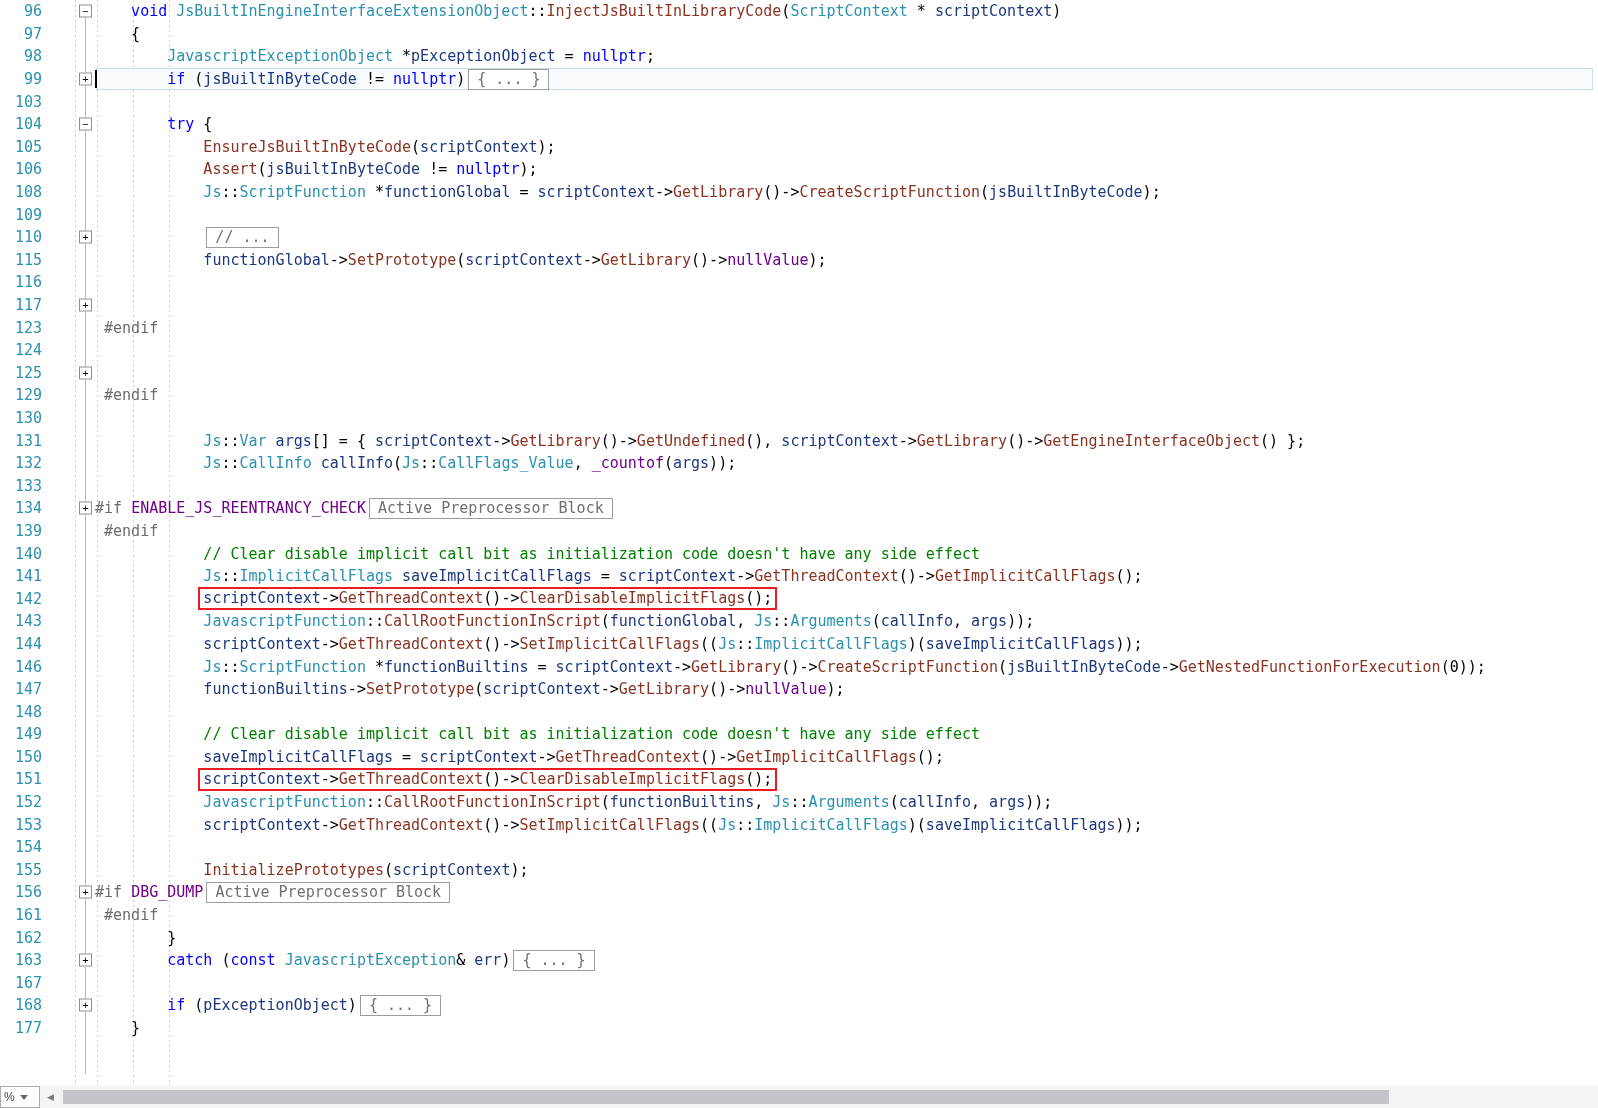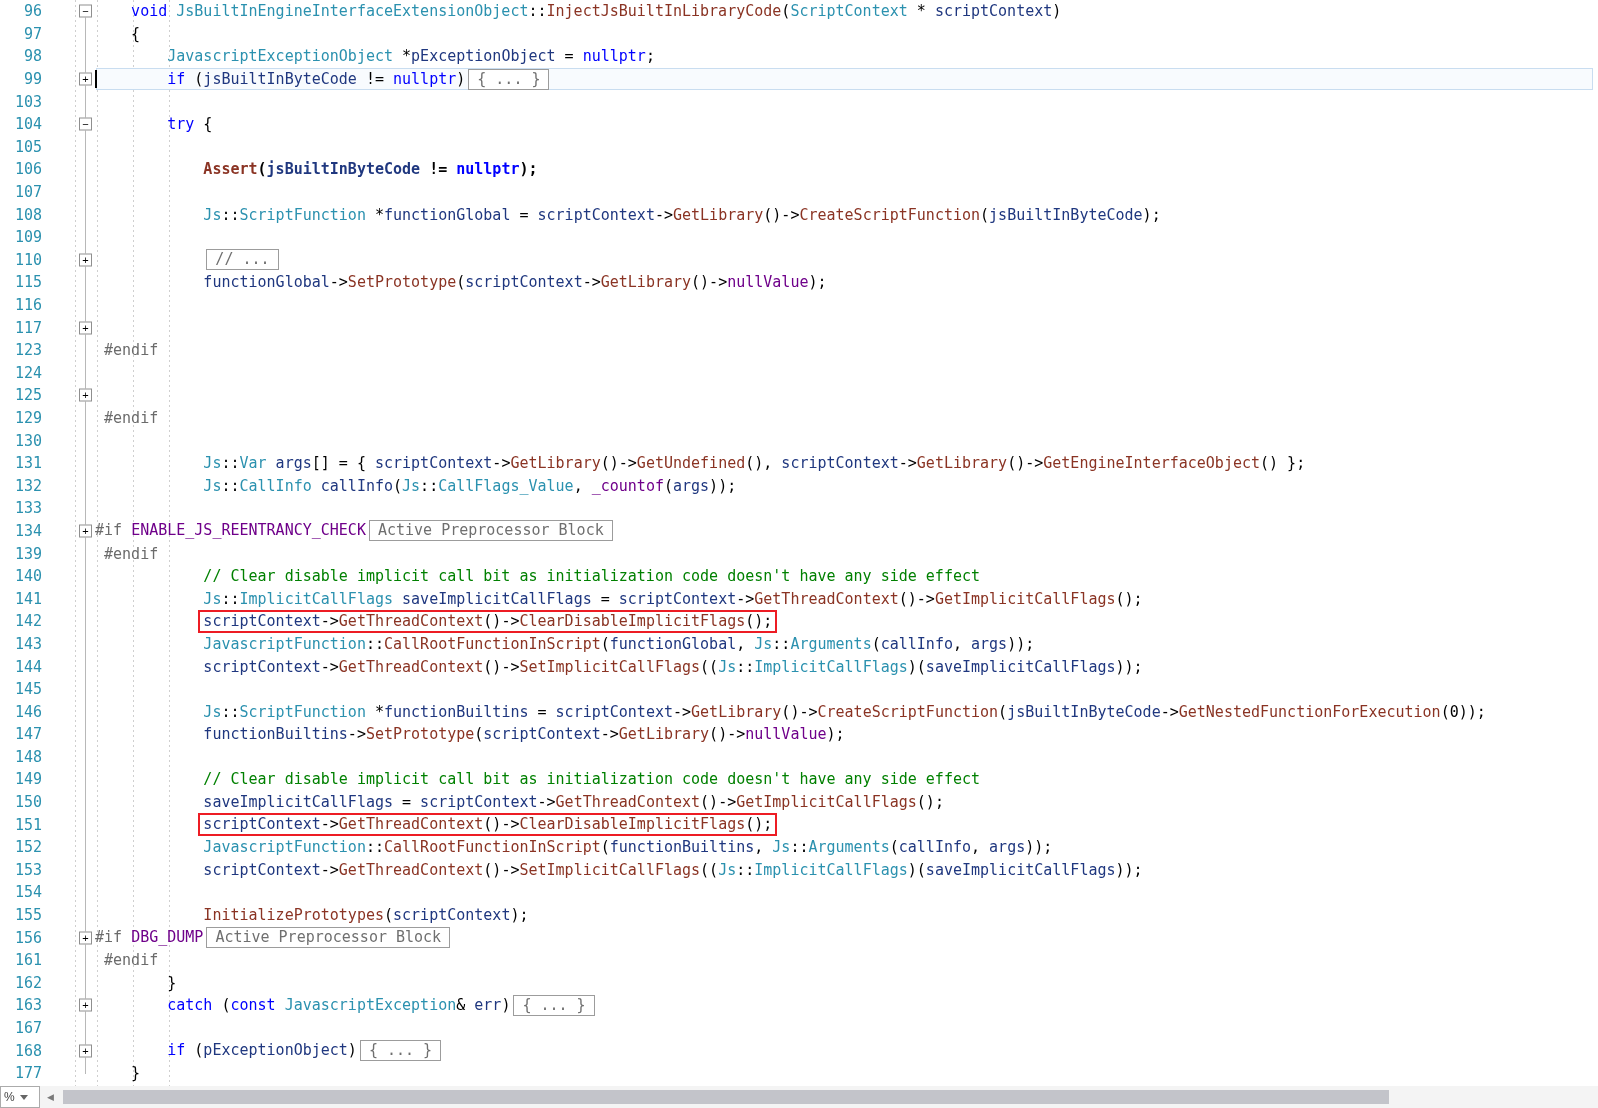--- a/index.html
+++ b/index.html
@@ -97,23 +97,22 @@
     <div class="guide" style="left:133px"></div>
     <div class="guide" style="left:169px"></div>
     <div class="spine"></div>
     <div class="rows">
         <div class="row"><div class="num">96</div><div class="marg"><div class="fold">−</div></div><div class="code" style="padding-left: 36.12px;"><span class="line-content"><span class="tok-k">void </span><span class="tok-t">JsBuiltInEngineInterfaceExtensionObject</span><span class="tok-p">::</span><span class="tok-f">InjectJsBuiltInLibraryCode</span><span class="tok-p">(</span><span class="tok-t">ScriptContext</span><span class="tok-p"> * </span><span class="tok-v">scriptContext</span><span class="tok-p">)</span></span></div></div>
         <div class="row"><div class="num">97</div><div class="marg"></div><div class="code" style="padding-left: 36.12px;"><span class="line-content"><span class="tok-p">{</span></span></div></div>
         <div class="row"><div class="num">98</div><div class="marg"></div><div class="code" style="padding-left: 72.24px;"><span class="line-content"><span class="tok-t">JavascriptExceptionObject</span><span class="tok-p"> *</span><span class="tok-v">pExceptionObject</span><span class="tok-p"> = </span><span class="tok-k">nullptr</span><span class="tok-p">;</span></span></div></div>
         <div class="row"><div class="curline"></div><div class="caret"></div><div class="num">99</div><div class="marg"><div class="fold">+</div></div><div class="code" style="padding-left: 72.24px;"><span class="line-content"><span class="tok-k">if</span><span class="tok-p"> (</span><span class="tok-v">jsBuiltInByteCode</span><span class="tok-p"> != </span><span class="tok-k">nullptr</span><span class="tok-p">)</span></span><span class="pill">{ ... }</span></div></div>
         <div class="row"><div class="num">103</div><div class="marg"></div><div class="code" style="padding-left: 0px;"></div></div>
         <div class="row"><div class="num">104</div><div class="marg"><div class="fold">−</div></div><div class="code" style="padding-left: 72.24px;"><span class="line-content"><span class="tok-k">try</span><span class="tok-p"> {</span></span></div></div>
-        <div class="row"><div class="num">105</div><div class="marg"></div></div>
-        <div class="row"><div class="num">106</div><div class="marg"></div><div class="code" style="padding-left: 108.36px; font-weight: bold;"><span class="line-content"><span class="tok-f">Assert</span><span class="tok-p">(</span><span class="tok-v">jsBuiltInByteCode</span><span class="tok-p"> != </span><span class="tok-k">nullptr</span><span class="tok-p">);</span></span></div></div>
-        <div class="row"><div class="num">107</div><div class="marg"></div><div class="code" style="padding-left: 0px;"></div></div>
+        <div class="row"><div class="num">105</div><div class="marg"></div><div class="code" style="padding-left: 108.36px;"><span class="line-content"><span class="tok-f">EnsureJsBuiltInByteCode</span><span class="tok-p">(</span><span class="tok-v">scriptContext</span><span class="tok-p">);</span></span></div></div>
+        <div class="row"><div class="num">106</div><div class="marg"></div><div class="code" style="padding-left: 108.36px;"><span class="line-content"><span class="tok-f">Assert</span><span class="tok-p">(</span><span class="tok-v">jsBuiltInByteCode</span><span class="tok-p"> != </span><span class="tok-k">nullptr</span><span class="tok-p">);</span></span></div></div>
         <div class="row"><div class="num">108</div><div class="marg"></div><div class="code" style="padding-left: 108.36px;"><span class="line-content"><span class="tok-t">Js</span><span class="tok-p">::</span><span class="tok-t">ScriptFunction</span><span class="tok-p"> *</span><span class="tok-v">functionGlobal</span><span class="tok-p"> = </span><span class="tok-v">scriptContext</span><span class="tok-p">-&gt;</span><span class="tok-f">GetLibrary</span><span class="tok-p">()-&gt;</span><span class="tok-f">CreateScriptFunction</span><span class="tok-p">(</span><span class="tok-v">jsBuiltInByteCode</span><span class="tok-p">);</span></span></div></div>
         <div class="row"><div class="num">109</div><div class="marg"></div><div class="code" style="padding-left: 0px;"></div></div>
         <div class="row"><div class="num">110</div><div class="marg"><div class="fold">+</div></div><div class="code" style="padding-left: 108.36px;"><span class="pill">// ...</span></div></div>
         <div class="row"><div class="num">115</div><div class="marg"></div><div class="code" style="padding-left: 108.36px;"><span class="line-content"><span class="tok-v">functionGlobal</span><span class="tok-p">-&gt;</span><span class="tok-f">SetPrototype</span><span class="tok-p">(</span><span class="tok-v">scriptContext</span><span class="tok-p">-&gt;</span><span class="tok-f">GetLibrary</span><span class="tok-p">()-&gt;</span><span class="tok-m">nullValue</span><span class="tok-p">);</span></span></div></div>
         <div class="row"><div class="num">116</div><div class="marg"></div><div class="code" style="padding-left: 0px;"></div></div>
         <div class="row"><div class="num">117</div><div class="marg"><div class="fold">+</div></div></div>
         <div class="row"><div class="num">123</div><div class="marg"></div><div class="code" style="padding-left: 9.03px;"><span class="line-content"><span class="tok-pp">#endif</span></span></div></div>
         <div class="row"><div class="num">124</div><div class="marg"></div><div class="code" style="padding-left: 0px;"></div></div>
         <div class="row"><div class="num">125</div><div class="marg"><div class="fold">+</div></div></div>
         <div class="row"><div class="num">129</div><div class="marg"></div><div class="code" style="padding-left: 9.03px;"><span class="line-content"><span class="tok-pp">#endif</span></span></div></div>
@@ -121,21 +120,20 @@
         <div class="row"><div class="num">131</div><div class="marg"></div><div class="code" style="padding-left: 108.36px;"><span class="line-content"><span class="tok-t">Js</span><span class="tok-p">::</span><span class="tok-t">Var</span><span class="tok-p"> </span><span class="tok-v">args</span><span class="tok-p">[] = { </span><span class="tok-v">scriptContext</span><span class="tok-p">-&gt;</span><span class="tok-f">GetLibrary</span><span class="tok-p">()-&gt;</span><span class="tok-f">GetUndefined</span><span class="tok-p">(), </span><span class="tok-v">scriptContext</span><span class="tok-p">-&gt;</span><span class="tok-f">GetLibrary</span><span class="tok-p">()-&gt;</span><span class="tok-f">GetEngineInterfaceObject</span><span class="tok-p">() };</span></span></div></div>
         <div class="row"><div class="num">132</div><div class="marg"></div><div class="code" style="padding-left: 108.36px;"><span class="line-content"><span class="tok-t">Js</span><span class="tok-p">::</span><span class="tok-t">CallInfo</span><span class="tok-p"> </span><span class="tok-v">callInfo</span><span class="tok-p">(</span><span class="tok-t">Js</span><span class="tok-p">::</span><span class="tok-t">CallFlags_Value</span><span class="tok-p">, </span><span class="tok-m">_countof</span><span class="tok-p">(</span><span class="tok-v">args</span><span class="tok-p">));</span></span></div></div>
         <div class="row"><div class="num">133</div><div class="marg"></div><div class="code" style="padding-left: 0px;"></div></div>
         <div class="row"><div class="num">134</div><div class="marg"><div class="fold">+</div></div><div class="code" style="padding-left: 0px;"><span class="line-content"><span class="tok-pp">#if </span><span class="tok-m">ENABLE_JS_REENTRANCY_CHECK</span></span><span class="pill">Active Preprocessor Block</span></div></div>
         <div class="row"><div class="num">139</div><div class="marg"></div><div class="code" style="padding-left: 9.03px;"><span class="line-content"><span class="tok-pp">#endif</span></span></div></div>
         <div class="row"><div class="num">140</div><div class="marg"></div><div class="code" style="padding-left: 108.36px;"><span class="line-content"><span class="tok-c">// Clear disable implicit call bit as initialization code doesn't have any side effect</span></span></div></div>
         <div class="row"><div class="num">141</div><div class="marg"></div><div class="code" style="padding-left: 108.36px;"><span class="line-content"><span class="tok-t">Js</span><span class="tok-p">::</span><span class="tok-t">ImplicitCallFlags</span><span class="tok-p"> </span><span class="tok-v">saveImplicitCallFlags</span><span class="tok-p"> = </span><span class="tok-v">scriptContext</span><span class="tok-p">-&gt;</span><span class="tok-f">GetThreadContext</span><span class="tok-p">()-&gt;</span><span class="tok-f">GetImplicitCallFlags</span><span class="tok-p">();</span></span></div></div>
         <div class="row"><div class="num">142</div><div class="marg"></div><div class="code" style="padding-left: 108.36px;"><span class="line-content redbox"><span class="tok-v">scriptContext</span><span class="tok-p">-&gt;</span><span class="tok-f">GetThreadContext</span><span class="tok-p">()-&gt;</span><span class="tok-f">ClearDisableImplicitFlags</span><span class="tok-p">();</span></span></div></div>
         <div class="row"><div class="num">143</div><div class="marg"></div><div class="code" style="padding-left: 108.36px;"><span class="line-content"><span class="tok-t">JavascriptFunction</span><span class="tok-p">::</span><span class="tok-f">CallRootFunctionInScript</span><span class="tok-p">(</span><span class="tok-v">functionGlobal</span><span class="tok-p">, </span><span class="tok-t">Js</span><span class="tok-p">::</span><span class="tok-t">Arguments</span><span class="tok-p">(</span><span class="tok-v">callInfo</span><span class="tok-p">, </span><span class="tok-v">args</span><span class="tok-p">));</span></span></div></div>
         <div class="row"><div class="num">144</div><div class="marg"></div><div class="code" style="padding-left: 108.36px;"><span class="line-content"><span class="tok-v">scriptContext</span><span class="tok-p">-&gt;</span><span class="tok-f">GetThreadContext</span><span class="tok-p">()-&gt;</span><span class="tok-f">SetImplicitCallFlags</span><span class="tok-p">((</span><span class="tok-t">Js</span><span class="tok-p">::</span><span class="tok-t">ImplicitCallFlags</span><span class="tok-p">)(</span><span class="tok-v">saveImplicitCallFlags</span><span class="tok-p">));</span></span></div></div>
-        <div class="row"><div class="num">145</div><div class="marg"></div><div class="code" style="padding-left: 0px;"></div></div>
         <div class="row"><div class="num">146</div><div class="marg"></div><div class="code" style="padding-left: 108.36px;"><span class="line-content"><span class="tok-t">Js</span><span class="tok-p">::</span><span class="tok-t">ScriptFunction</span><span class="tok-p"> *</span><span class="tok-v">functionBuiltins</span><span class="tok-p"> = </span><span class="tok-v">scriptContext</span><span class="tok-p">-&gt;</span><span class="tok-f">GetLibrary</span><span class="tok-p">()-&gt;</span><span class="tok-f">CreateScriptFunction</span><span class="tok-p">(</span><span class="tok-v">jsBuiltInByteCode</span><span class="tok-p">-&gt;</span><span class="tok-f">GetNestedFunctionForExecution</span><span class="tok-p">(0));</span></span></div></div>
         <div class="row"><div class="num">147</div><div class="marg"></div><div class="code" style="padding-left: 108.36px;"><span class="line-content"><span class="tok-v">functionBuiltins</span><span class="tok-p">-&gt;</span><span class="tok-f">SetPrototype</span><span class="tok-p">(</span><span class="tok-v">scriptContext</span><span class="tok-p">-&gt;</span><span class="tok-f">GetLibrary</span><span class="tok-p">()-&gt;</span><span class="tok-m">nullValue</span><span class="tok-p">);</span></span></div></div>
         <div class="row"><div class="num">148</div><div class="marg"></div><div class="code" style="padding-left: 0px;"></div></div>
         <div class="row"><div class="num">149</div><div class="marg"></div><div class="code" style="padding-left: 108.36px;"><span class="line-content"><span class="tok-c">// Clear disable implicit call bit as initialization code doesn't have any side effect</span></span></div></div>
         <div class="row"><div class="num">150</div><div class="marg"></div><div class="code" style="padding-left: 108.36px;"><span class="line-content"><span class="tok-v">saveImplicitCallFlags</span><span class="tok-p"> = </span><span class="tok-v">scriptContext</span><span class="tok-p">-&gt;</span><span class="tok-f">GetThreadContext</span><span class="tok-p">()-&gt;</span><span class="tok-f">GetImplicitCallFlags</span><span class="tok-p">();</span></span></div></div>
         <div class="row"><div class="num">151</div><div class="marg"></div><div class="code" style="padding-left: 108.36px;"><span class="line-content redbox"><span class="tok-v">scriptContext</span><span class="tok-p">-&gt;</span><span class="tok-f">GetThreadContext</span><span class="tok-p">()-&gt;</span><span class="tok-f">ClearDisableImplicitFlags</span><span class="tok-p">();</span></span></div></div>
         <div class="row"><div class="num">152</div><div class="marg"></div><div class="code" style="padding-left: 108.36px;"><span class="line-content"><span class="tok-t">JavascriptFunction</span><span class="tok-p">::</span><span class="tok-f">CallRootFunctionInScript</span><span class="tok-p">(</span><span class="tok-v">functionBuiltins</span><span class="tok-p">, </span><span class="tok-t">Js</span><span class="tok-p">::</span><span class="tok-t">Arguments</span><span class="tok-p">(</span><span class="tok-v">callInfo</span><span class="tok-p">, </span><span class="tok-v">args</span><span class="tok-p">));</span></span></div></div>
         <div class="row"><div class="num">153</div><div class="marg"></div><div class="code" style="padding-left: 108.36px;"><span class="line-content"><span class="tok-v">scriptContext</span><span class="tok-p">-&gt;</span><span class="tok-f">GetThreadContext</span><span class="tok-p">()-&gt;</span><span class="tok-f">SetImplicitCallFlags</span><span class="tok-p">((</span><span class="tok-t">Js</span><span class="tok-p">::</span><span class="tok-t">ImplicitCallFlags</span><span class="tok-p">)(</span><span class="tok-v">saveImplicitCallFlags</span><span class="tok-p">));</span></span></div></div>
         <div class="row"><div class="num">154</div><div class="marg"></div><div class="code" style="padding-left: 0px;"></div></div>
         <div class="row"><div class="num">155</div><div class="marg"></div><div class="code" style="padding-left: 108.36px;"><span class="line-content"><span class="tok-f">InitializePrototypes</span><span class="tok-p">(</span><span class="tok-v">scriptContext</span><span class="tok-p">);</span></span></div></div>

